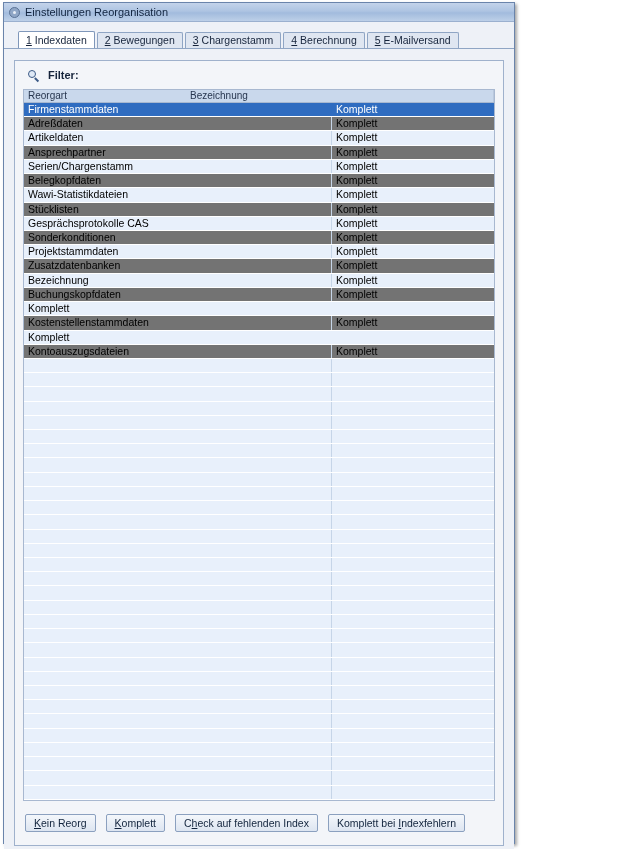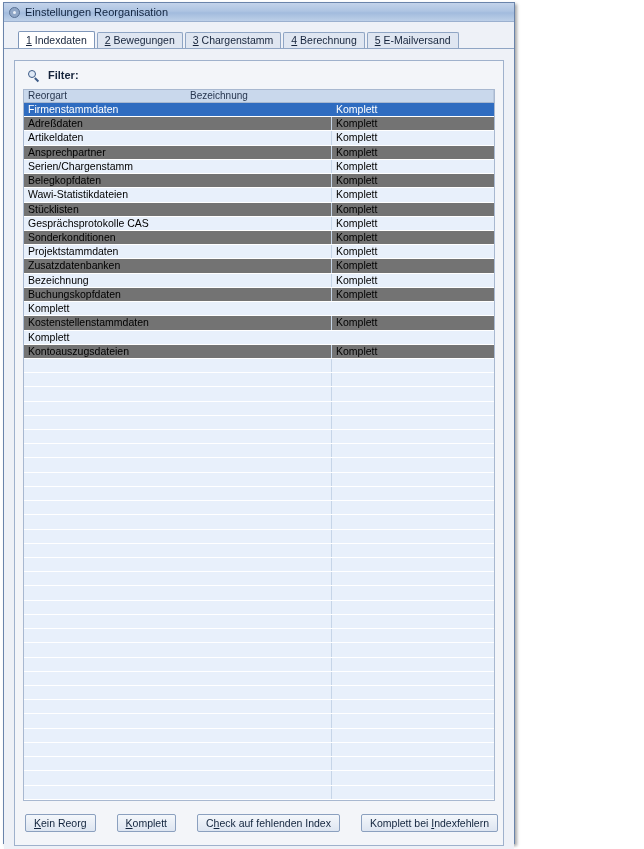--- a/index.html
+++ b/index.html
@@ -225,21 +225,21 @@
     background: #2f6cc0;
     color: #ffffff;
   }
   .row.selected .cell.col-1 { border-right: 1px solid #2f6cc0; }
 
   
   .buttonbar {
     flex: 0 0 28px;
     display: flex;
     align-items: center;
-    gap: 21px;
+    gap: 10px;
     padding-top: 8px;
     padding-left: 2px;
   }
   .btn {
     height: 18px;
     line-height: 16px;
     padding: 0 8px;
     font-size: 10.5px;
     background: linear-gradient(to bottom, #f4f7fb 0%, #dde5f1 100%);
     border: 1px solid #8ba0bf;

